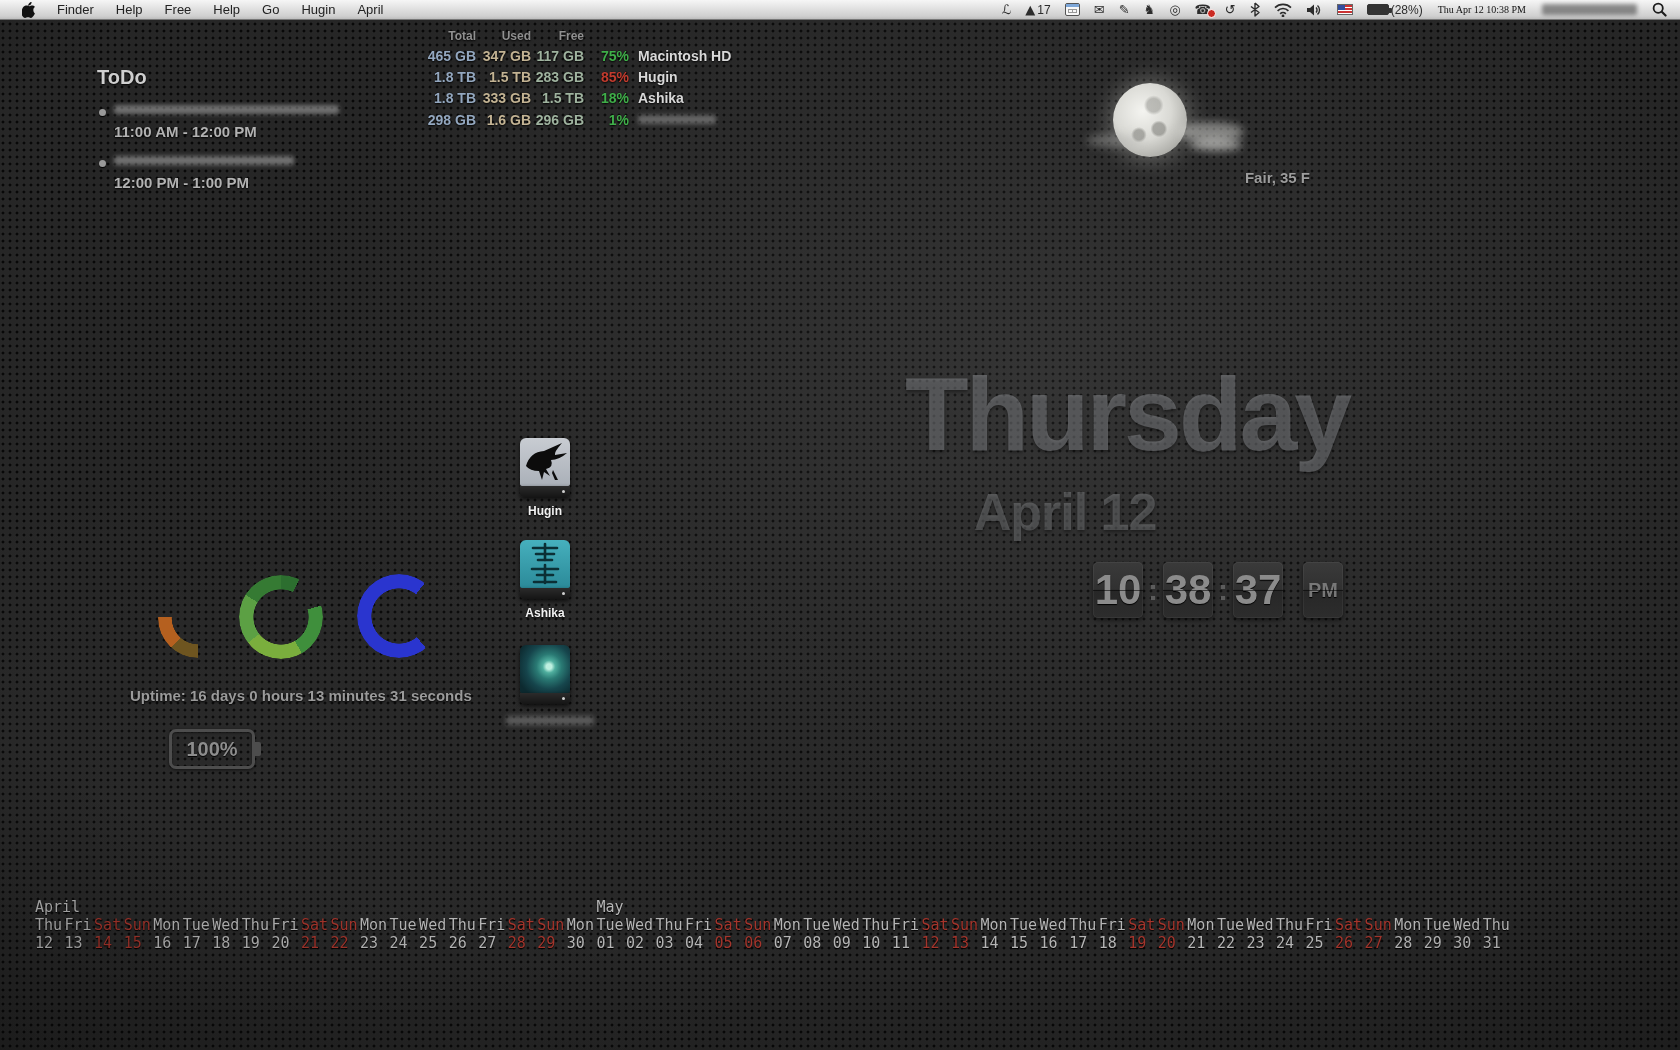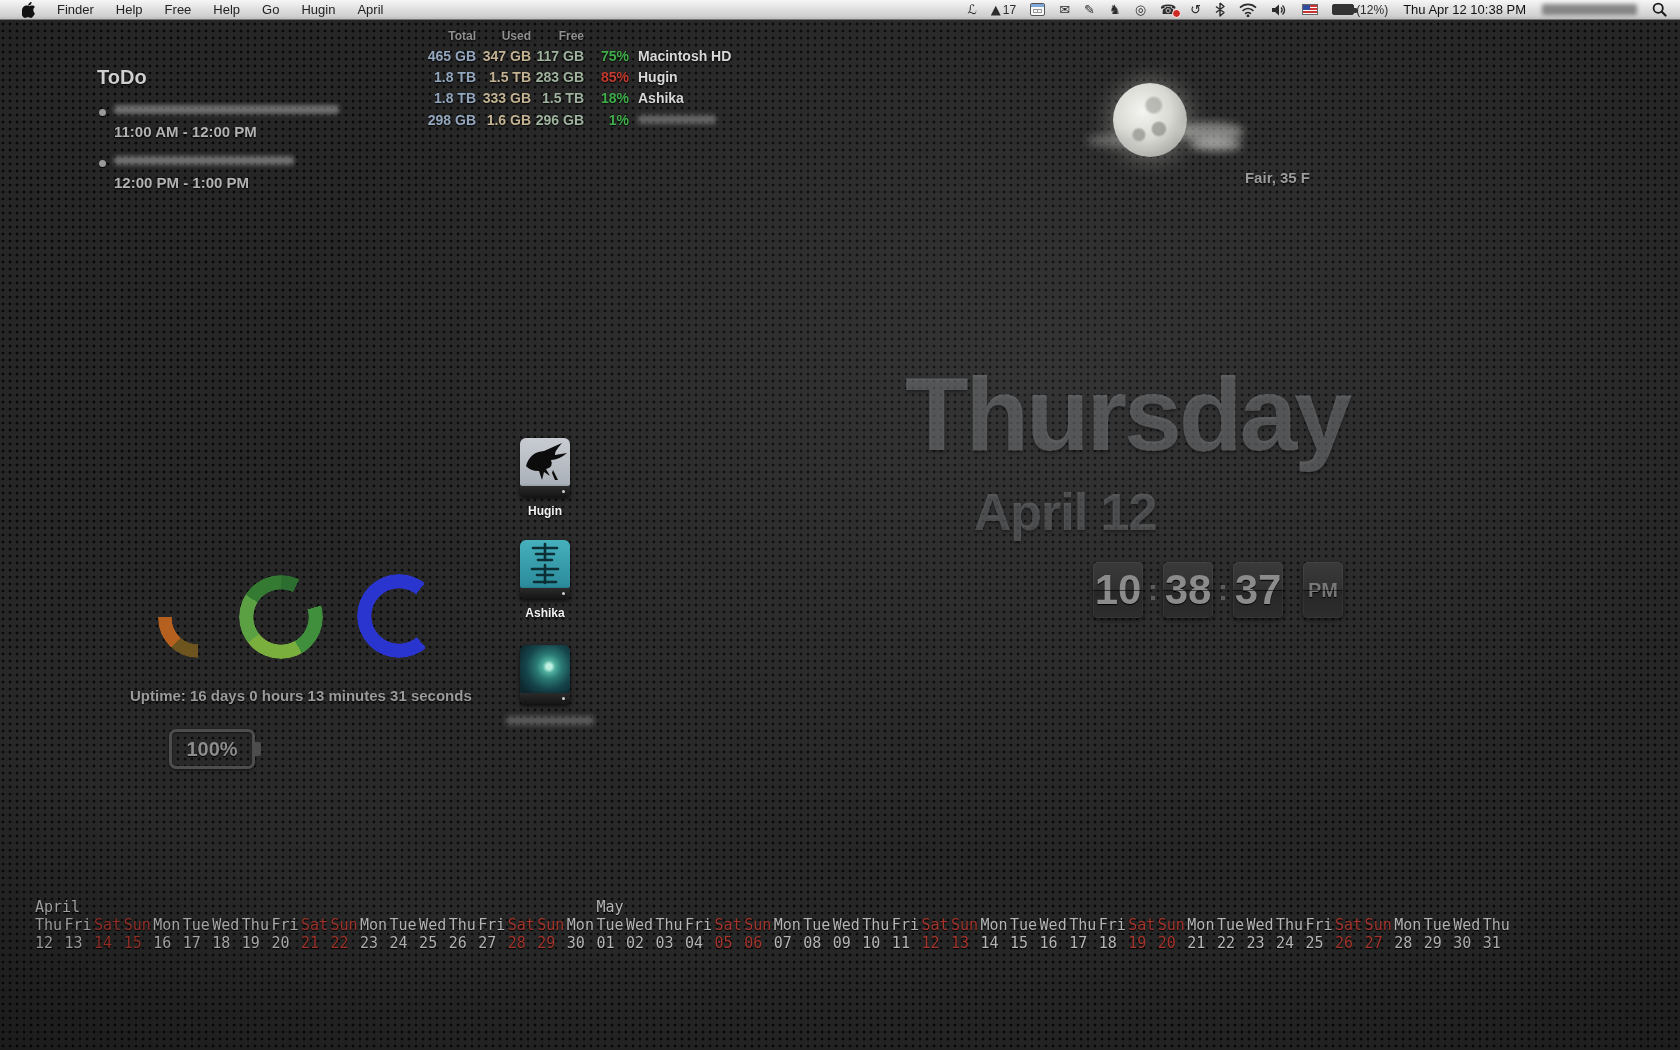--- a/index.html
+++ b/index.html
@@ -22,21 +22,21 @@
     border-bottom:1px solid #777; display:flex; align-items:center;
     font-size:13px; color:#222; }
   .mb-left { display:flex; align-items:center; gap:0; padding-left:12px; }
   .mb-item { padding:0 11px; height:20px; display:flex; align-items:center; cursor:default; }
   .mb-item:first-of-type { font-weight:bold; }
   .apple { padding:0 10px 0 10px; display:flex; align-items:center; }
   .mb-right { margin-left:auto; display:flex; align-items:center; gap:0; padding-right:6px; }
   .st { height:20px; display:flex; align-items:center; padding:0 7px; color:#2c2c2c;
         font-family:"DejaVu Sans", sans-serif; font-size:13px; }
   .st small { font-family:"Liberation Sans", sans-serif; font-size:12px; margin-left:2px; }
-  .mb-clock { font-family:Liberation Sans, sans-serif; font-size:13px; padding:0 8px; color:#111; }
+  .mb-clock { font-family:Liberation Serif, serif; font-size:10px; padding:0 8px; color:#111; }
   .mb-blur { width:95px; height:11px; border-radius:2px; margin:0 8px;
              background:rgba(60,60,60,0.55); filter:blur(2px); }
   .cal-ic { width:15px; height:13px; background:#f8f8f8; border:1px solid #555; border-radius:2px;
             position:relative; }
   .cal-ic::before { content:""; position:absolute; left:0; top:0; right:0; height:3px; background:#7da7d9; }
   .cal-ic::after { content:""; position:absolute; left:2px; top:5px; right:2px; bottom:2px;
             background:repeating-linear-gradient(90deg,#999 0 1px,transparent 1px 4px),
                        repeating-linear-gradient(#999 0 1px,transparent 1px 3px); }
   .flag-ic { width:16px; height:11px; position:relative; border:1px solid #666;
             background:repeating-linear-gradient(#c33 0 1.6px,#fff 1.6px 3.2px); }
@@ -213,21 +213,21 @@
         <svg class="mb-svg" width="17" height="14" viewBox="0 0 17 14">
           <polygon points="1,5 4,5 8,1.5 8,12.5 4,9 1,9" fill="#2c2c2c"></polygon>
           <path d="M10 4.5 A 3.5 3.5 0 0 1 10 9.5 M11.5 2.5 A 6 6 0 0 1 11.5 11.5" stroke="#2c2c2c" stroke-width="1.4" fill="none"></path>
         </svg>
       </div>
       <div class="st">
           <span class="flag-ic"></span>
         </div>
       <div class="st">
         <span class="batt-ic"></span>
-          <small>(12%)</small>
+          <small>(28%)</small>
       </div>
       <div class="mb-clock">Thu Apr 12  10:38 PM</div>
       <div class="mb-blur"></div>
       <div class="st">
         <svg class="mb-svg" width="15" height="15" viewBox="0 0 15 15">
           <circle cx="6.2" cy="6.2" r="4.6" stroke="#1c1c1c" stroke-width="1.8" fill="none"></circle>
           <line x1="9.8" y1="9.8" x2="13.6" y2="13.6" stroke="#1c1c1c" stroke-width="2.1" stroke-linecap="round"></line>
         </svg>
       </div>
     </div>

